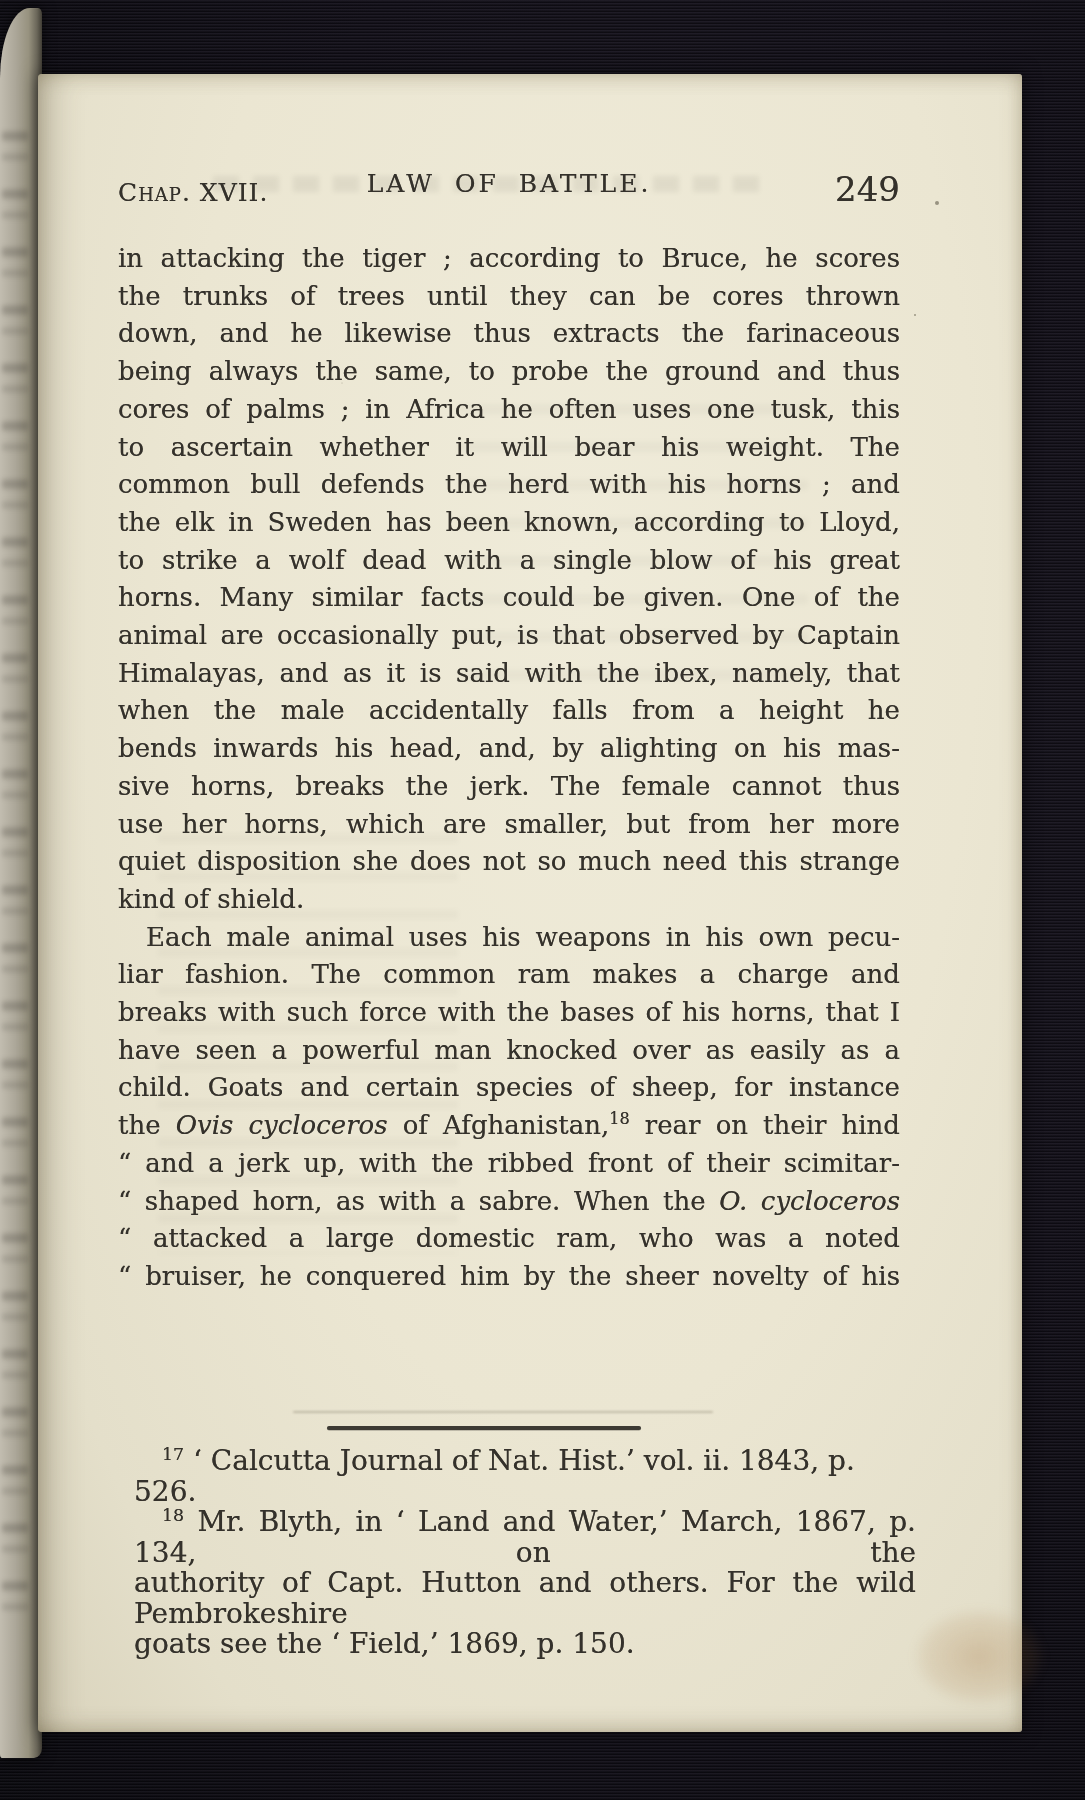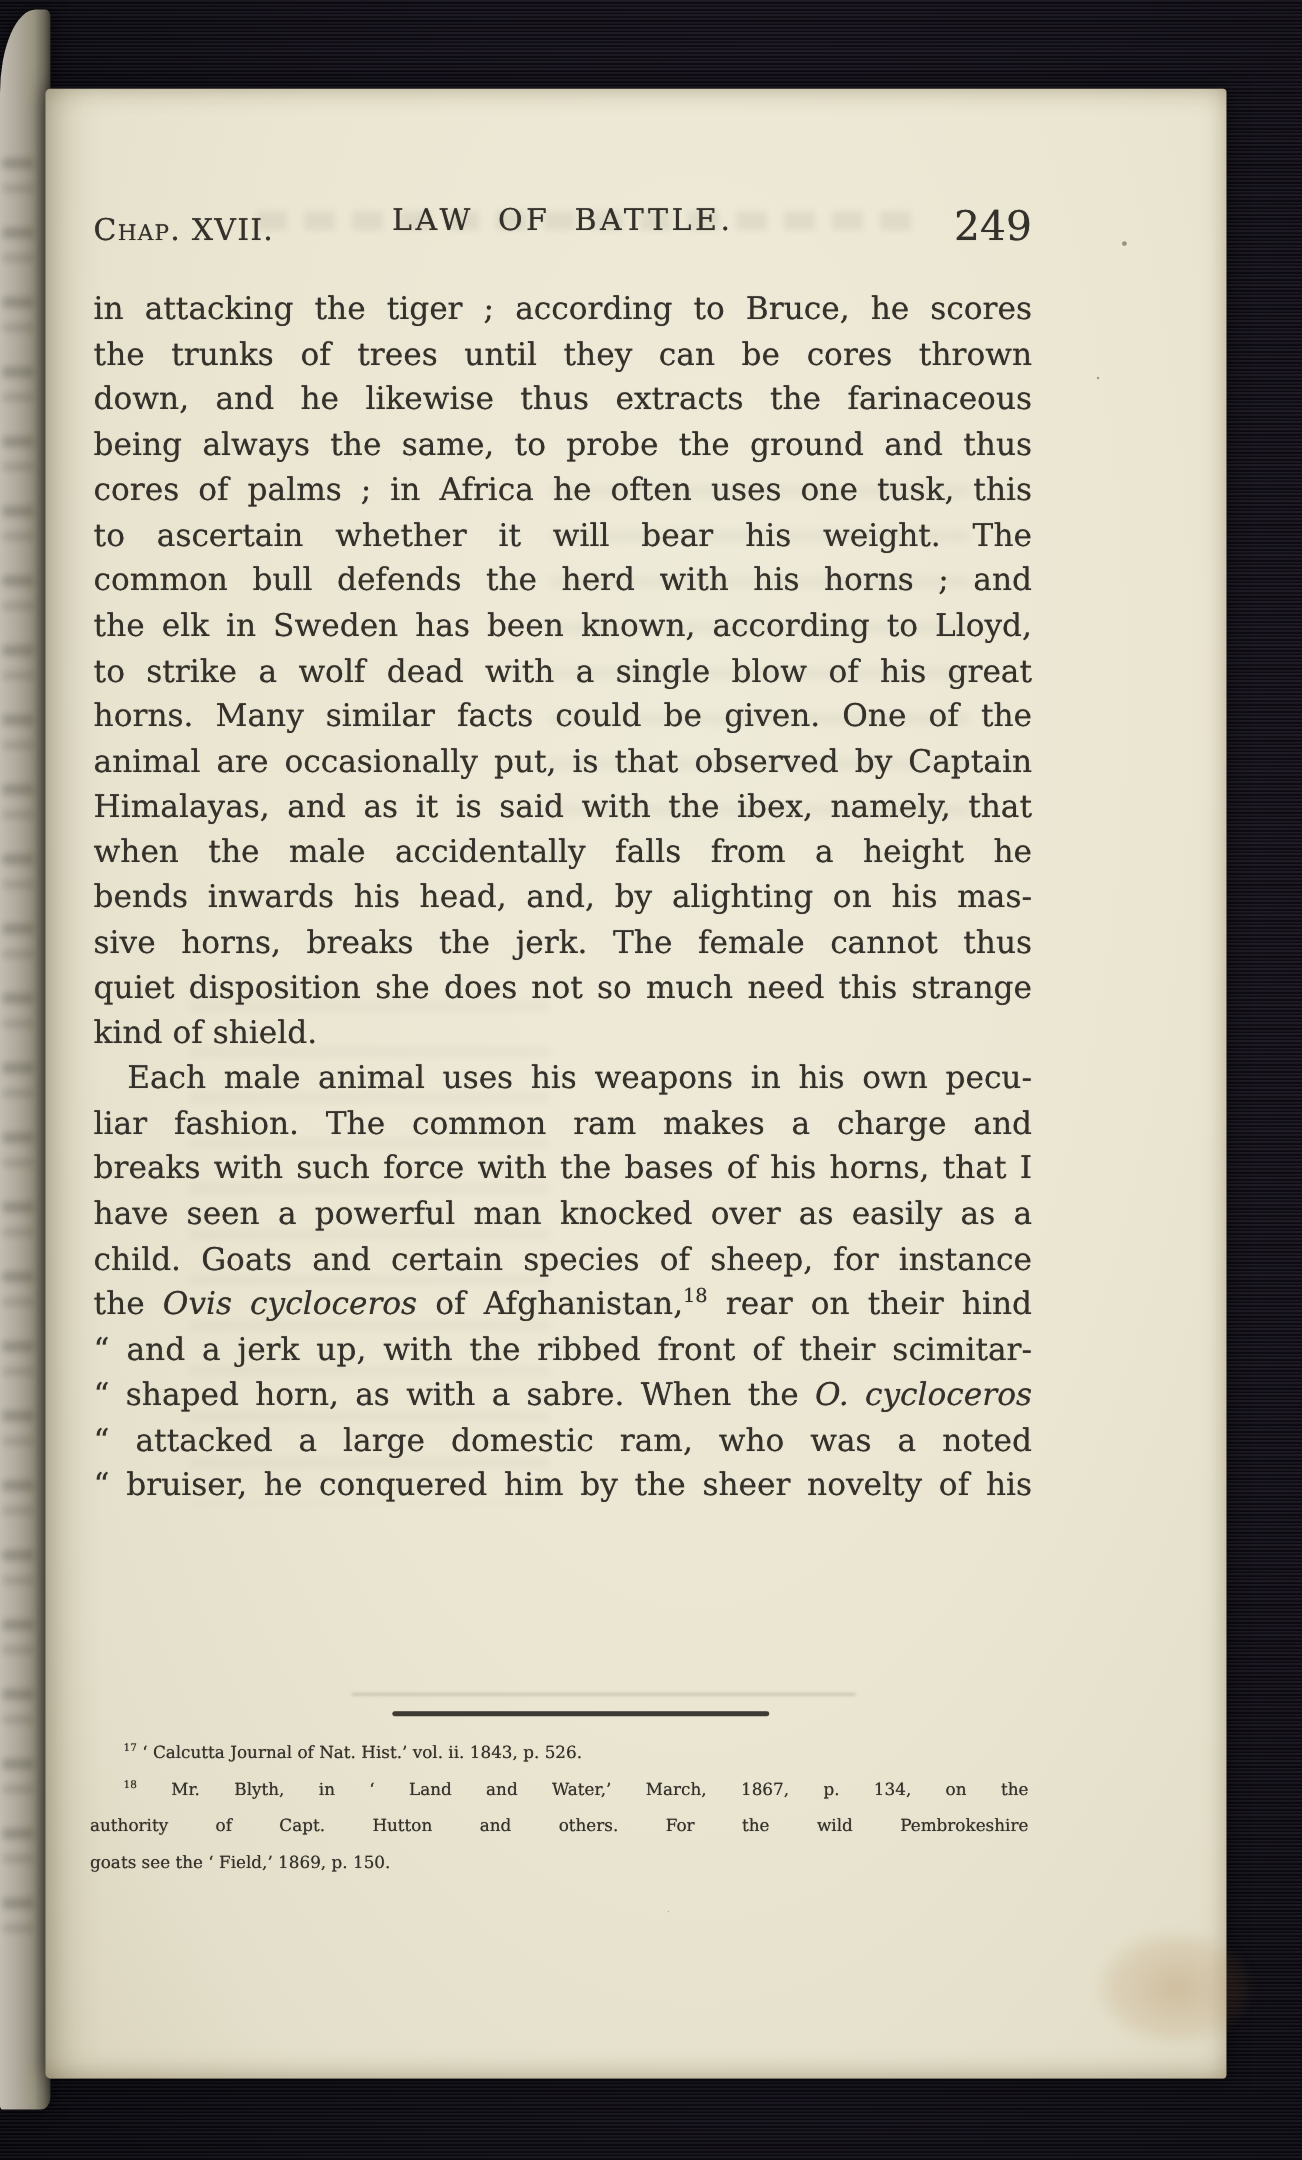--- a/index.html
+++ b/index.html
@@ -37,41 +37,41 @@
     position:absolute;left:38px;top:74px;width:984px;height:1658px;
     background:radial-gradient(ellipse at 55% 30%, #efebd9 0%, #ebe6d2 52%, #e4dfca 82%, #d9d3bc 100%);
     border-radius:4px 3px 3px 4px;
     box-shadow:
       inset 26px 0 38px -22px rgba(70,60,35,0.45),
       inset -10px 0 22px -12px rgba(110,95,60,0.35),
       inset 0 -12px 26px -14px rgba(110,95,60,0.38),
       inset 0 10px 22px -12px rgba(120,105,70,0.30),
       0 0 18px rgba(0,0,0,0.55);
   }
-  .ink{color:#34312b;text-shadow:0 0 0.6px rgba(52,49,43,0.7);}
+  .ink{color:#34312b;text-shadow:0 0 0.6px rgba(52,49,43,0.7);margin-left:40px;}
   
   .pg-header{
     position:absolute;left:40px;top:95px;width:782px;height:34px;
     display:flex;align-items:baseline;justify-content:space-between;
     font-size:25px;
   }
   .chap{font-variant:small-caps;letter-spacing:1px;}
   .running-title{
     position:absolute;left:50%;transform:translateX(-50%);
     letter-spacing:3px;word-spacing:9px;font-size:25px;white-space:nowrap;
   }
   .pg-num{font-size:34px;}
   
   .body-block{
     position:absolute;left:40px;top:166px;width:782px;
     font-size:26px;line-height:37.7px;
   }
   .fn-block{
-    position:absolute;left:37px;top:1372px;width:782px;
-    font-size:14px;line-height:30.5px;
+    position:absolute;left:56px;top:1372px;width:782px;
+    font-size:28px;line-height:30.5px;
   }
   .line-just{text-align:justify;text-align-last:justify;}
   .line-left{text-align:left;}
   .line-indent{text-indent:28px;}
   .it{font-style:italic;}
   .sup{font-size:0.62em;vertical-align:super;line-height:0;}
   
   .fn-rule{
     position:absolute;left:289px;top:1352px;width:314px;height:3.5px;
     background:#3d3a33;border-radius:2px;
@@ -126,20 +126,21 @@
       <div class="line-just"><span>to ascertain whether it will bear his weight.  The</span></div>
       <div class="line-just"><span>common bull defends the herd with his horns ; and</span></div>
       <div class="line-just"><span>the elk in Sweden has been known, according to Lloyd,</span></div>
       <div class="line-just"><span>to strike a wolf dead with a single blow of his great</span></div>
       <div class="line-just"><span>horns.  Many similar facts could be given.  One of the</span></div>
       <div class="line-just"><span>animal are occasionally put, is that observed by Captain</span></div>
       <div class="line-just"><span>Himalayas, and as it is said with the ibex, namely, that</span></div>
       <div class="line-just"><span>when the male accidentally falls from a height he</span></div>
       <div class="line-just"><span>bends inwards his head, and, by alighting on his mas-</span></div>
       <div class="line-just"><span>sive horns, breaks the jerk.  The female cannot thus</span></div>
+      <div class="line-just"><span>use her horns, which are smaller, but from her more</span></div>
       <div class="line-just"><span>quiet disposition she does not so much need this strange</span></div>
       <div class="line-left"><span>kind of shield.</span></div>
       <div class="line-just line-indent"><span>Each male animal uses his weapons in his own pecu-</span></div>
       <div class="line-just"><span>liar fashion.  The common ram makes a charge and</span></div>
       <div class="line-just"><span>breaks with such force with the bases of his horns, that I</span></div>
       <div class="line-just"><span>have seen a powerful man knocked over as easily as a</span></div>
       <div class="line-just"><span>child.  Goats and certain species of sheep, for instance</span></div>
       <div class="line-just"><span>the </span><span class="it">Ovis cycloceros</span><span> of Afghanistan,</span><span class="sup">18</span><span> rear on their hind</span></div>
       <div class="line-just"><span>“ and a jerk up, with the ribbed front of their scimitar-</span></div>
       <div class="line-just"><span>“ shaped horn, as with a sabre.  When the </span><span class="it">O. cycloceros</span></div>

